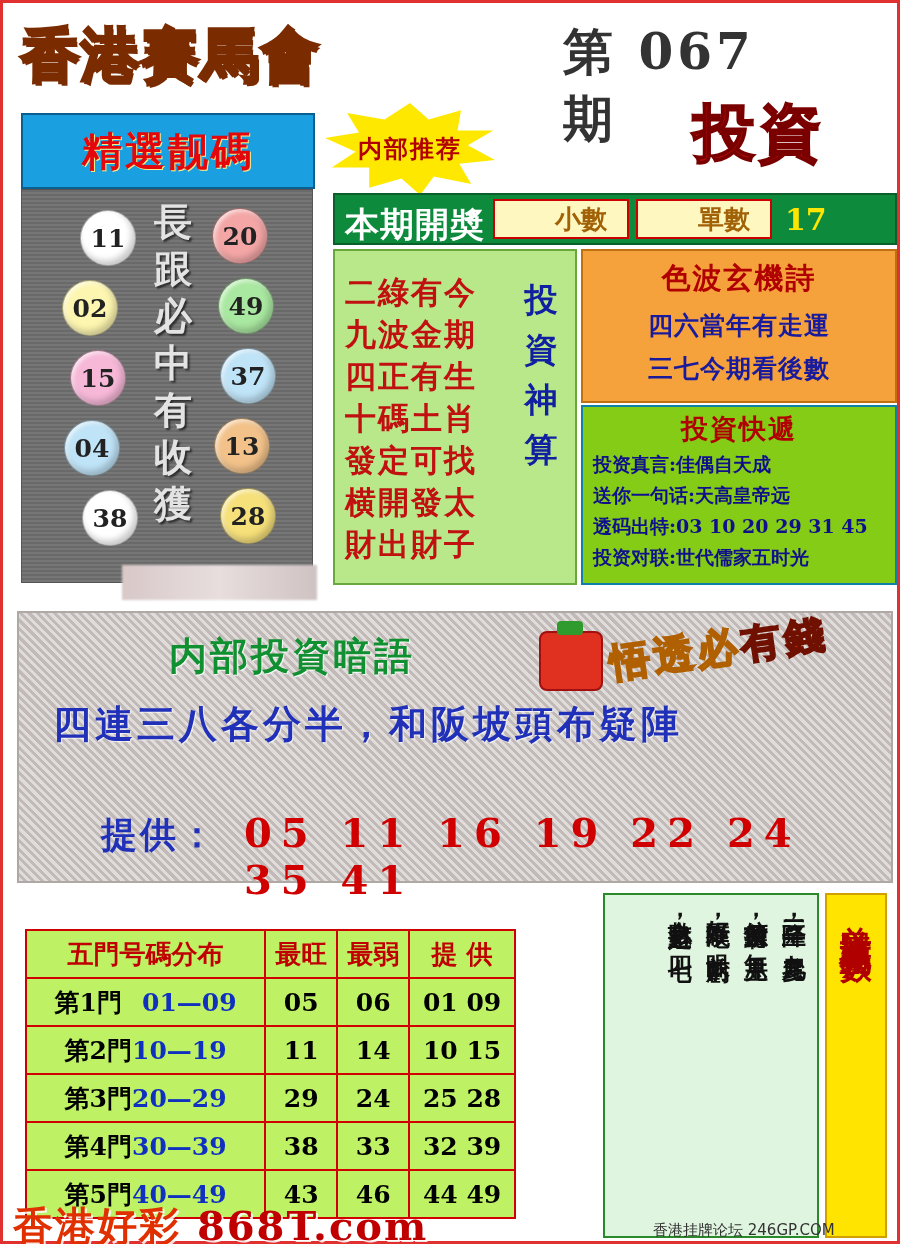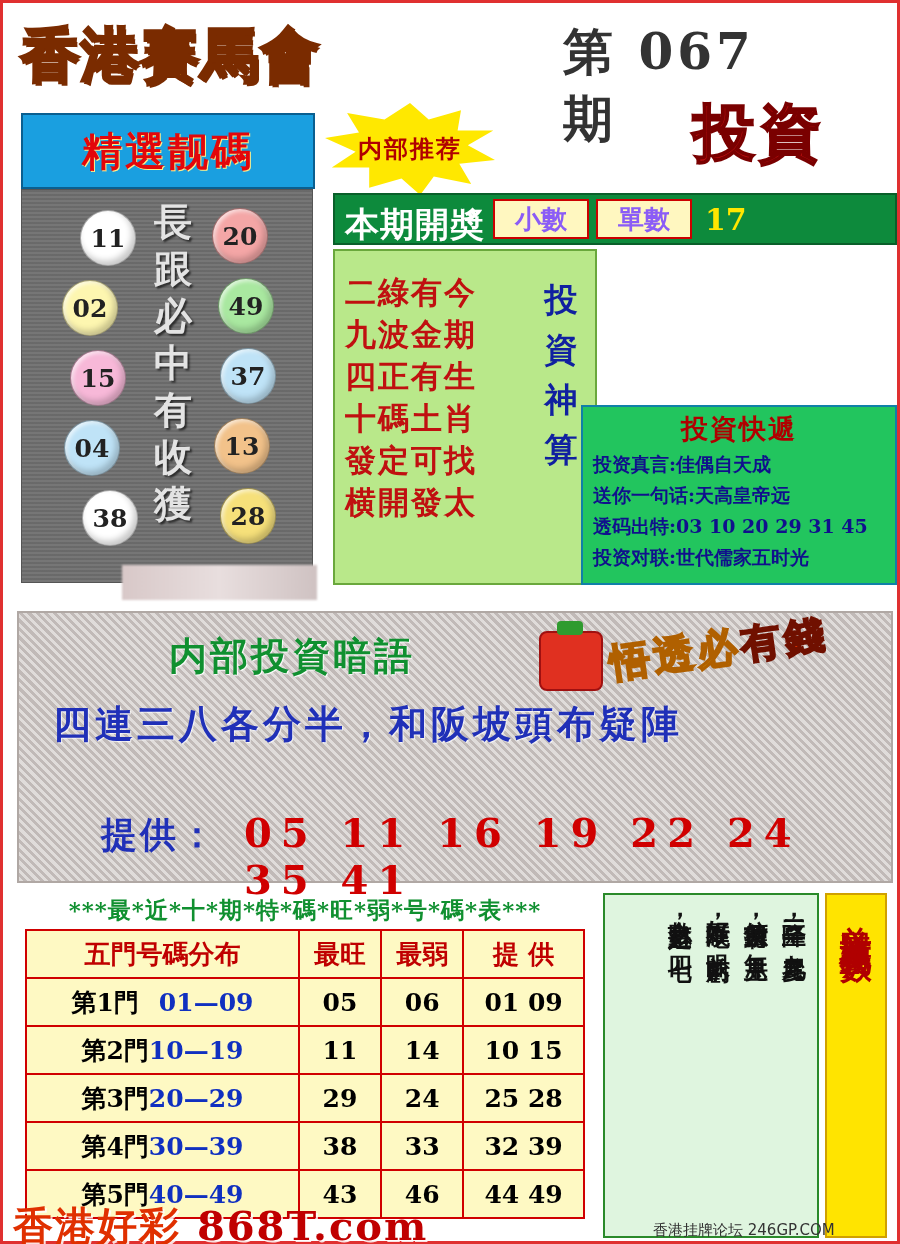--- a/index.html
+++ b/index.html
@@ -92,30 +92,30 @@
   .resbar .lbl{
     font-family:"DejaVu Serif","Liberation Serif",serif;
     font-weight:bold;font-size:34px;color:#ffffff;
     padding:12px 8px 0 10px;letter-spacing:1px;
   }
   .chip{
     height:36px;min-width:92px;margin-right:7px;
     background:#fff7c0;border:2px solid #c00;
     display:flex;align-items:center;justify-content:center;
     font-family:"DejaVu Serif","Liberation Serif",serif;
-    font-weight:bold;font-size:26px;color:#8b5cf6;
+    font-weight:bold;font-size:26px;color:#a16207;padding-left:40px;
   }
   .resbar .num{
     font-family:"DejaVu Serif","Liberation Serif",serif;
     font-weight:bold;font-size:30px;color:#ffe600;margin-left:6px;
   }
   
   .poem{
     position:absolute;left:330px;top:246px;width:240px;height:332px;
-    background:#b9e88a;border:2px solid #6aa83c;padding-left:20px;
+    background:#b9e88a;border:2px solid #6aa83c;
   }
   .poem .col{
     position:absolute;left:10px;top:20px;width:160px;
     font-family:"DejaVu Serif","Liberation Serif",serif;
     font-weight:bold;font-size:31px;color:#c01010;
     line-height:42px;letter-spacing:2px;
   }
   .poem .side{
     position:absolute;right:12px;top:24px;width:44px;
     font-family:"DejaVu Serif","Liberation Serif",serif;
@@ -133,21 +133,21 @@
     font-weight:bold;font-size:29px;color:#b00000;letter-spacing:2px;
   }
   .orange .l{
     text-align:center;margin-top:10px;
     font-family:"DejaVu Serif","Liberation Serif",serif;
     font-weight:bold;font-size:25px;color:#1a1a9c;letter-spacing:1px;
   }
   
   .blue{
     position:absolute;left:578px;top:402px;width:312px;height:176px;
-    background:#22c55e;border:2px solid #1080a8;
+    background:#84cc16;border:2px solid #1080a8;
   }
   .blue .t{
     text-align:center;margin-top:4px;
     font-family:"DejaVu Serif","Liberation Serif",serif;
     font-weight:bold;font-size:27px;color:#b00000;letter-spacing:2px;
   }
   .blue .row{
     margin:5px 0 0 10px;
     font-family:"DejaVu Serif","Liberation Serif",serif;
     font-weight:bold;font-size:19px;color:#10108c;
@@ -211,22 +211,22 @@
     font-family:"DejaVu Serif","Liberation Serif",serif;
     font-weight:bold;font-size:40px;color:#d00000;letter-spacing:9px;
   }
   
   .tbl-head{
     position:absolute;left:22px;top:892px;width:560px;text-align:center;
     font-family:"DejaVu Serif","Liberation Serif",serif;
     font-weight:bold;font-size:23px;color:#109030;letter-spacing:1px;
   }
   table.dist{
-    position:absolute;left:22px;top:926px;width:560px;
-    border-collapse:collapse;background:#fef9c3;
+    position:absolute;left:22px;top:926px;width:491px;
+    border-collapse:collapse;background:#bef264;
     font-family:"DejaVu Serif","Liberation Serif",serif;
   }
   table.dist td,table.dist th{
     border:2px solid #d00000;height:44px;text-align:center;
     font-weight:bold;font-size:25px;color:#000;
   }
   table.dist thead th{color:#c00000;font-size:26px;}
   table.dist thead th:first-child{color:#c00000;}
   td.gate{color:#000;font-size:24px;}
   td.gate .rng{color:#1030c0;}
@@ -318,48 +318,53 @@
   </div>
 
   <div class="poem">
     <div class="col">
       <div>二綠有今</div>
       <div>九波金期</div>
       <div>四正有生</div>
       <div>十碼土肖</div>
       <div>發定可找</div>
       <div>横開發太</div>
+      <div>財出財子</div>
     </div>
     <div class="side">
       <div>投</div>
       <div>資</div>
       <div>神</div>
       <div>算</div>
     </div>
   </div>
 
+  <div class="orange">
+    <div class="t">色波玄機詩</div>
+    <div class="l">四六當年有走運</div>
+    <div class="l">三七今期看後數</div>
+  </div>
 
   <div class="blue">
     <div class="t">投資快遞</div>
     <div class="row">投资真言:佳偶自天成</div>
     <div class="row">送你一句话:天高皇帝远</div>
     <div class="row">透码出特:03 10 20 29 31 45</div>
     <div class="row">投资对联:世代儒家五时光</div>
   </div>
 
   <div class="band">
     <div class="hd">内部投資暗語</div>
     <div class="lantern"></div>
     <div class="hd2"><span>悟透必</span><span class="money">有錢</span></div>
     <div class="line l1">四連三八各分半，和阪坡頭布疑陣</div>
     <div class="give">提供：</div>
     <div class="nums">05 11 16 19 22 24 35 41</div>
   </div>
 
-  <div class="tbl-head">***最*近*十*期*特*碼*旺*弱*号*碼*表***</div>
   <table class="dist">
     <thead>
       <tr>
         <th>五門号碼分布</th>
         <th>最旺</th>
         <th>最弱</th>
         <th>提 供</th>
       </tr>
     </thead>
     <tbody>

